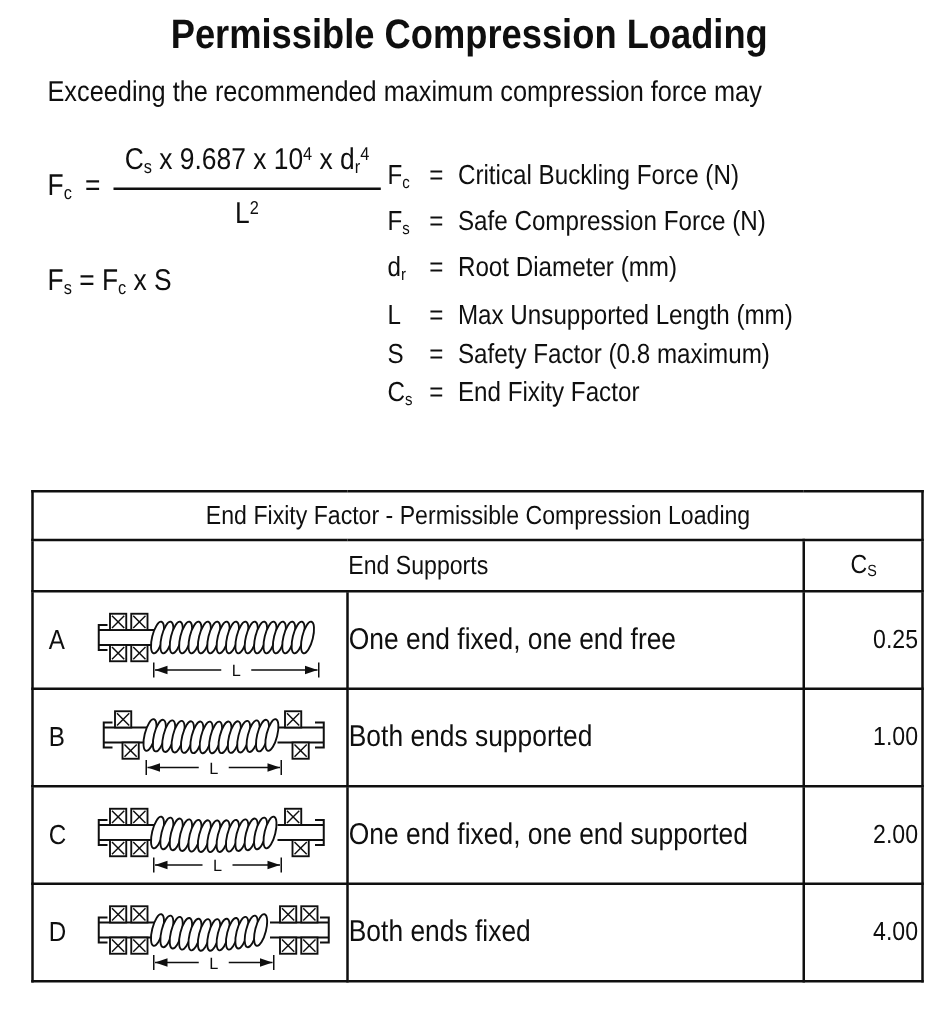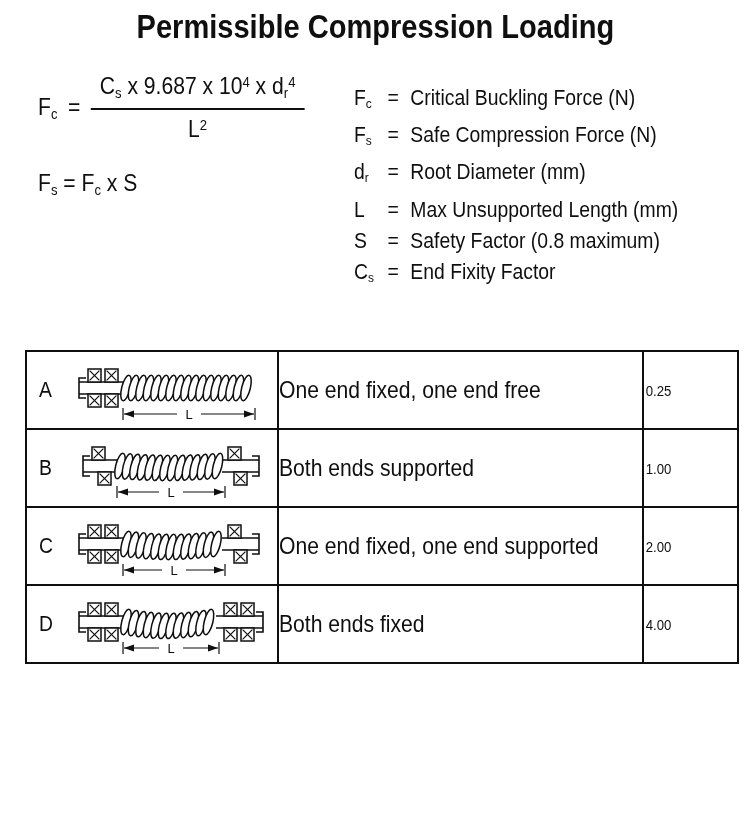--- a/index.html
+++ b/index.html
@@ -7,21 +7,21 @@
     width:750px;height:820px;background:#ffffff;color:#0f0f0f;
     font-family:"Liberation Sans", sans-serif;overflow:hidden;
   }
   
   .cond{display:inline-block;transform:scaleX(0.88);transform-origin:0 50%;white-space:nowrap;}
   .cond-c{display:inline-block;transform:scaleX(0.88);transform-origin:50% 50%;white-space:nowrap;}
 
   .page-title{margin:8px 0 0 0;text-align:center;font-size:33px;font-weight:bold;line-height:1.15;text-decoration:underline;}
   .intro{margin:12px 0 0 38px;font-size:23px;line-height:30px;}
 
-  .formula-area{display:flex;margin:26px 0 0 38px;align-items:flex-start;gap:44px;}
+  .formula-area{display:flex;margin:26px 0 0 38px;align-items:flex-start;}
   .formulas{width:272px;flex:none;font-size:24px;}
   .eq1{display:flex;align-items:center;gap:12px;}
   .fraction{text-align:center;display:inline-block;}
   .fraction .num{padding:0 10px 7px 10px;border-bottom:2px solid #0f0f0f;}
   .fraction .den{padding-top:5px;}
   .eq2{margin-top:26px;}
 
   .legend{display:grid;grid-template-columns:38px 26px auto;row-gap:7px;
           font-size:22px;line-height:24px;margin-top:14px;align-content:start;}
   .legend .lg-sym{text-align:left;}
@@ -31,29 +31,30 @@
   .sup{font-size:62%;vertical-align:0.48em;}
 
   table.fixity{border-collapse:collapse;margin:60px 0 0 25px;table-layout:fixed;width:712px;}
   table.fixity td{border:2px solid #0f0f0f;padding:0;}
   td.t-title{height:37px;text-align:center;font-size:21px;}
   td.t-hdr{height:39px;text-align:center;font-size:21px;}
   td.cell-diagram{height:76px;}
   .diag-wrap{display:flex;align-items:center;padding-left:12px;}
   .letter{width:34px;flex:none;font-size:22px;}
   td.cell-desc{padding-left:15px;font-size:24px;}
-  td.cell-cs{text-align:left;font-size:15px;}
+  td.cell-cs{text-align:right;font-size:21px;}
   svg text{font-family:"Liberation Sans", sans-serif;}
 </style>
 </head>
 <body>
 
 <h1 class="page-title"><span class="cond-c">Permissible Compression Loading</span></h1>
 
 <div class="intro">
+  <div><span class="cond">Exceeding the recommended maximum compression force may</span></div>
 </div>
 
 <div class="formula-area">
   <div class="formulas cond">
     <div class="eq1">
       <span>F<span class="sub">c</span></span>
       <span>=</span>
       <span class="fraction">
         <span class="num" style="display:block">C<span class="sub">s</span> x 9.687 x 10<span class="sup">4</span> x d<span class="sub">r</span><span class="sup">4</span></span>
         <span class="den" style="display:block">L<span class="sup">2</span></span>
@@ -88,20 +89,27 @@
 </div>
 </div>
 
 <table class="fixity">
   <colgroup>
       <col style="width:252px">
       <col style="width:365px">
       <col style="width:95px">
     </colgroup>
   <tbody id="table-body">
+    <tr>
+      <td class="t-title" colspan="3"><span class="cond-c">End Fixity Factor - Permissible Compression Loading</span></td>
+    </tr>
+    <tr>
+      <td class="t-hdr" colspan="2"><span class="cond-c">End Supports</span></td>
+      <td class="t-hdr"><span class="cond-c">C<span class="sub">S</span></span></td>
+    </tr>
 
   <tr>
     <td class="cell-diagram">
       <div class="diag-wrap">
         <span class="letter cond">A</span>
         <svg width="196" height="64" viewBox="0 0 196 64">
               <line x1="6" y1="24" x2="53" y2="24" stroke="#0f0f0f" stroke-width="1.6"></line>
               <line x1="6" y1="36" x2="53" y2="36" stroke="#0f0f0f" stroke-width="1.6"></line>
               <path d="M 13 20 L 6 20 L 6 40 L 13 40" fill="none" stroke="#0f0f0f" stroke-width="1.6"></path>
               <ellipse cx="53" cy="30" rx="4.3" ry="13" fill="#fff" stroke="#0f0f0f" stroke-width="1.5" transform="rotate(14 53 30)"></ellipse>

